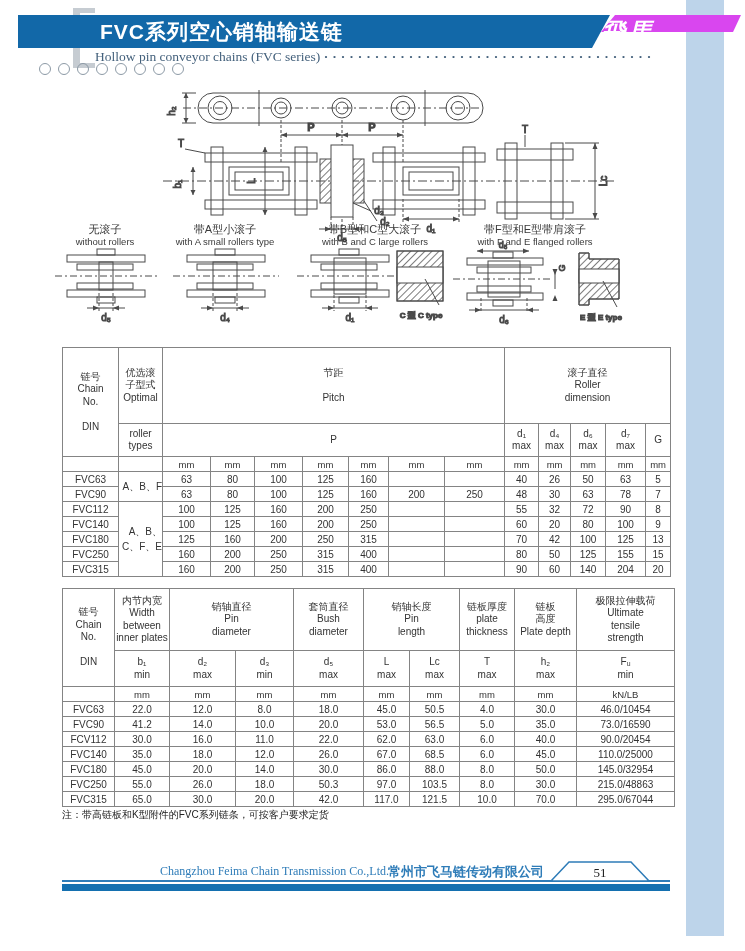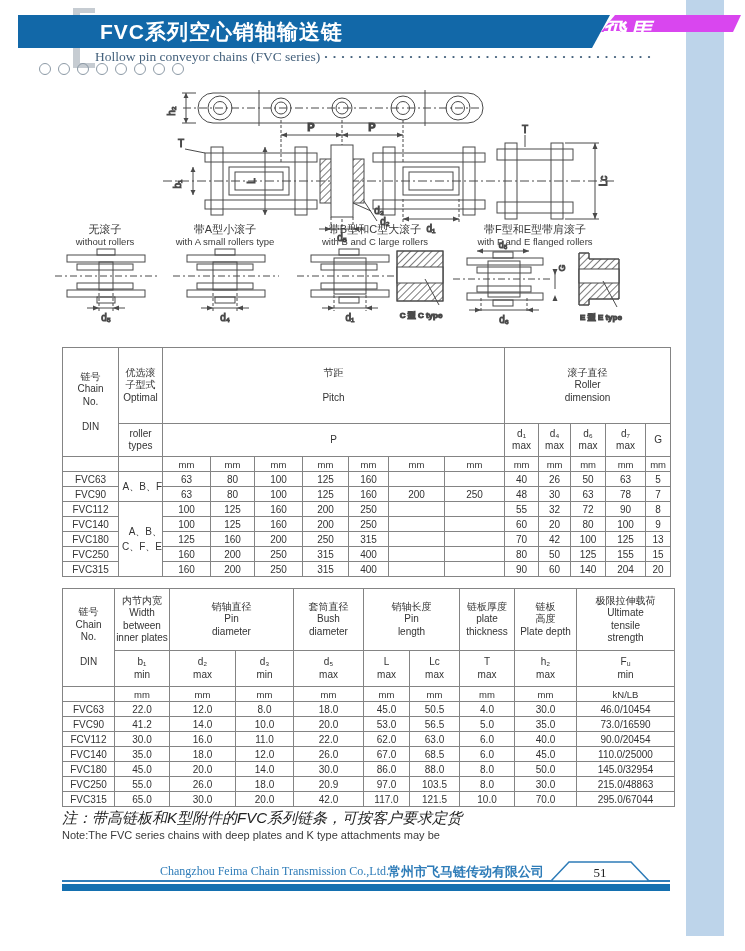--- a/index.html
+++ b/index.html
@@ -33,21 +33,21 @@
   thead td{white-space:pre-line;line-height:1.25;}
   #t1{position:absolute;left:62px;top:347px;width:608px;}
   #t2{position:absolute;left:62px;top:588px;width:612px;}
   #t1 .hr1{height:76px;} #t1 .hr2{height:33px;}
   #t2 .hr1{height:62px;} #t2 .hr2{height:36px;}
   tr.units td{height:14px;font-size:9.5px;margin-top:18px;}
   tbody tr.data td{height:14px;font-size:10px;}
   td.rt{font-size:10px;line-height:1.5;text-align:right;}
   
   .note{position:absolute;left:62px;top:808px;font-size:11px;line-height:1.35;color:#3a3a3a;}
-  .note .cn{font-size:15px;color:#222;font-style:italic;}
+  .note .cn{font-size:10px;color:#222;}
   .footer-en{position:absolute;left:160px;top:864px;font-family:"Liberation Serif","DejaVu Serif",serif;
              font-size:12px;color:#2e7cb8;}
   .footer-cn{position:absolute;left:388px;top:863px;font-size:13px;font-weight:bold;color:#2e7cb8;}
   .footer-line{position:absolute;left:62px;top:880px;width:608px;height:1.5px;background:#2e7cb8;}
   .footer-bar{position:absolute;left:62px;top:884px;width:608px;height:7px;background:#1470b0;}
   .page-tab{position:absolute;left:545px;top:861px;}
 </style>
 </head>
 <body>
 
@@ -593,21 +593,21 @@
           <td>88.0</td>
           <td>8.0</td>
           <td>50.0</td>
           <td>145.0/32954</td>
         </tr>
         <tr class="data">
           <td>FVC250</td>
           <td>55.0</td>
           <td>26.0</td>
           <td>18.0</td>
-          <td>20.9</td>
+          <td>50.3</td>
           <td>97.0</td>
           <td>103.5</td>
           <td>8.0</td>
           <td>30.0</td>
           <td>215.0/48863</td>
         </tr>
         <tr class="data">
           <td>FVC315</td>
           <td>65.0</td>
           <td>30.0</td>
@@ -617,21 +617,20 @@
           <td>121.5</td>
           <td>10.0</td>
           <td>70.0</td>
           <td>295.0/67044</td>
         </tr>
       </tbody>
   </table>
 
   <div class="note">
     <div class="cn">注：带高链板和K型附件的FVC系列链条，可按客户要求定货</div>
-    <div>Note:The FVC series chains with deep plates and K type attachments may be</div>
   </div>
 
   <div class="footer-en">Changzhou Feima Chain Transmission Co.,Ltd.</div>
   <div class="footer-cn">常州市飞马链传动有限公司</div>
   <div class="footer-line"></div>
   <div class="footer-bar"></div>
   <svg class="page-tab" width="110" height="21" viewBox="0 0 110 21">
     <polygon points="6,20 24,1 86,1 104,20" fill="#ffffff" stroke="#2e7cb8" stroke-width="1.5"></polygon>
     <text x="55" y="16" font-size="13" font-family="Liberation Serif, DejaVu Serif, serif" fill="#222" text-anchor="middle">51</text>
   </svg>

